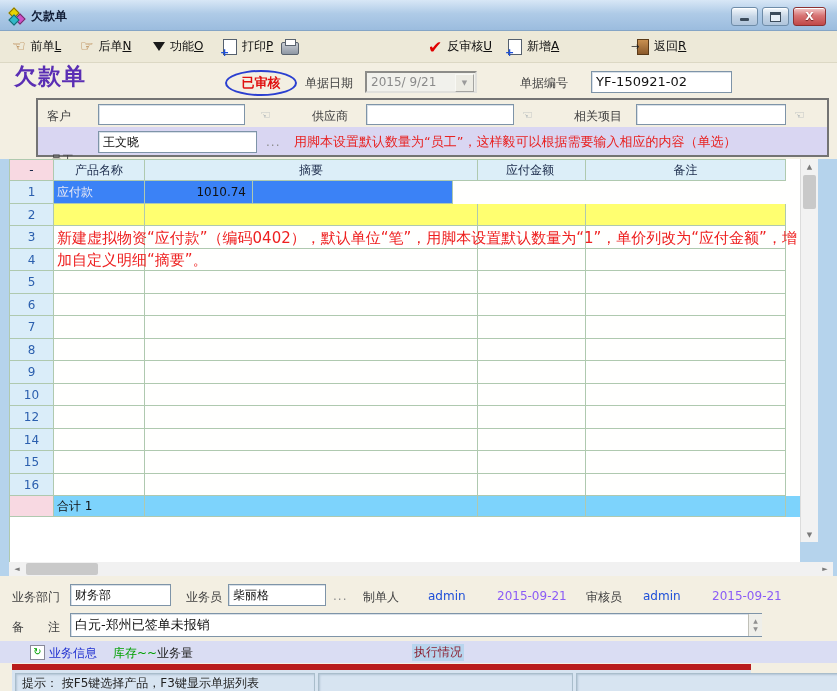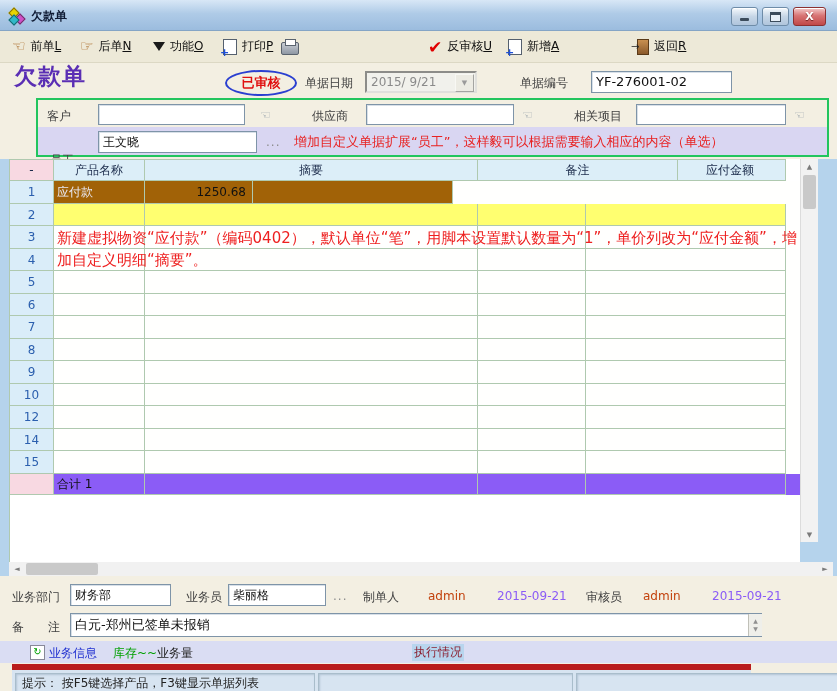--- a/index.html
+++ b/index.html
@@ -43,54 +43,54 @@
     color:#E01010;font-weight:bold;font-size:13px;display:flex;align-items:center;justify-content:center}
   .flabel{position:absolute;color:#404040;white-space:nowrap}
   .date-combo{position:absolute;left:365px;top:71px;width:112px;height:22px;box-sizing:border-box;
     background:#F1F1EC;border:2px inset #E0E0DC;color:#8A8A8A;line-height:18px;padding-left:4px}
   .date-drop{position:absolute;right:1px;top:1px;width:17px;height:16px;background:#ECEBE3;border:1px outset #F8F8F4;
     display:flex;align-items:center;justify-content:center;color:#9A9A9A;font-size:7px}
   .txt{position:absolute;box-sizing:border-box;background:#fff;border:1px solid #7E94A8;
     box-shadow:inset 1px 1px 0 #D8E0E8;padding:2px 4px;font-family:"DejaVu Sans",sans-serif;font-size:12px;color:#111}
   .no-input{left:591px;top:71px;width:141px;height:22px;font-size:13px}
   
-  .redpanel{position:absolute;left:36px;top:98px;width:793px;height:59px;border:2px solid #22c55e;box-sizing:border-box}
+  .redpanel{position:absolute;left:36px;top:98px;width:793px;height:59px;border:2px solid #737373;box-sizing:border-box}
   .rp-row2{position:absolute;left:0;right:0;top:27px;bottom:0;background:#D9D6F2}
   .pick{color:#9AA4AC;font-size:12px}
   .dots{color:#8C8C8C;letter-spacing:1px}
   .rp-note{position:absolute;left:256px;top:33px;color:#E82222;font-size:13px;white-space:nowrap}
   
   .gridwrap{position:absolute;left:0;top:159px;width:837px;height:417px;background:#B5D3EC}
   .gridinner{position:absolute;left:9px;top:0;width:791px;height:417px;background:#fff;border-left:1px solid #AFC9AF;box-sizing:border-box}
   .gcell{box-sizing:border-box;border-right:1px solid #AFC9AF;border-bottom:1px solid #AFC9AF;
     overflow:hidden;white-space:nowrap;padding:0 3px}
   .num{width:44px;text-align:center;padding:0}
   .c-prod{width:91px}.c-sum{width:333px}.c-amt{width:108px;text-align:right;padding-right:6px}.c-note{width:200px}
   .ghead{display:flex;height:22px}
   .ghead .gcell{background:#DCEEF8;color:#1A2A4A;text-align:center;line-height:21px;border-top:1px solid #AFC9AF}
   .ghead .num{background:#F8D9E2}
   .grow{display:flex;height:22.5px;background:#FFFFFE}
   .grow .gcell{line-height:22px}
   .grow .num{background:#DAEDF9;color:#2B5FAE}
-  .grow.lav .gcell:not(.num){background:#a16207}
+  .grow.lav .gcell:not(.num){background:#3b82f6}
   .grow.lav .c-prod{color:#E9E9F4}
   .grow.yel .gcell:not(.num){background:#FFFF70}
-  .total{display:flex;height:21px;background:#8b5cf6}
+  .total{display:flex;height:21px;background:#7dd3fc}
   .total .gcell{line-height:20px}
   .total .num{background:#F8D9E2}
   .anno{position:absolute;left:47px;color:#EE2020;font-size:15px;white-space:nowrap;line-height:22px;pointer-events:none}
   .a1{top:68px}.a2{top:90px}
   .vsb{position:absolute;left:800px;top:0;width:17px;height:383px;background:#F2F2F2;border-left:1px solid #DCDCDC}
   .vsb .arr{position:absolute;left:0;width:17px;height:15px;display:flex;align-items:center;justify-content:center;color:#7A7A7A;font-size:7px}
   .vsb .thumb{position:absolute;left:2px;top:16px;width:13px;height:34px;background:#C9C9C9;border-radius:2px}
   .hsb{position:absolute;left:9px;top:403px;width:824px;height:14px;background:#F1F1F1}
   .hsb .arr{position:absolute;top:0;width:16px;height:14px;display:flex;align-items:center;justify-content:center;color:#7A7A7A;font-size:7px}
   .hsb .thumb{position:absolute;left:17px;top:1px;width:72px;height:12px;background:#C9C9C9;border-radius:2px}
   
-  .red-val{color:#c2410c}
+  .red-val{color:#1d4ed8}
   .teal-val{color:#8b5cf6}
   .spinner{position:absolute;display:flex;flex-direction:column;align-items:center;justify-content:center;
     width:13px;height:22px;background:#EFEFEA;border-left:1px solid #C0C0B8;color:#909090;font-size:6px;line-height:8px}
   .infobar{position:absolute;left:0;top:641px;width:837px;height:22px;background:#DADDF3}
   .refresh-ic{position:absolute;left:30px;top:4px;width:13px;height:13px;background:#fff;border:1px solid #889;
     color:#00A000;font-size:10px;line-height:12px;text-align:center}
   .info-link{position:absolute;left:49px;top:4px;color:#1F2FD0}
   .stock-link{position:absolute;left:113px;top:4px;color:#00A000}
   .vol-label{position:absolute;left:157px;top:4px;color:#202020}
   .exec-label{position:absolute;left:412px;top:3px;color:#8B2030;background:#B8D5EE;padding:0 2px}
@@ -160,53 +160,53 @@
 </div>
 
 <div class="h-title">欠款单</div>
 <div class="stamp">已审核</div>
 <div class="flabel" style="left:305px;top:75px">单据日期</div>
 <div class="date-combo">
   <span>2015/ 9/21</span>
   <span class="date-drop">▼</span>
 </div>
 <div class="flabel" style="left:520px;top:75px">单据编号</div>
-<div class="txt no-input">YF-276001-02</div>
+<div class="txt no-input">YF-150921-02</div>
 
 <div class="redpanel">
   <div class="rp-row2"></div>
   <div class="flabel" style="left:9px;top:8px">客户</div>
   <div class="txt" style="left:60px;top:4px;width:147px;height:21px"></div>
   <div class="abs pick" style="left:222px;top:8px">☜</div>
   <div class="flabel" style="left:274px;top:8px">供应商</div>
   <div class="txt" style="left:328px;top:4px;width:148px;height:21px"></div>
   <div class="abs pick" style="left:484px;top:8px">☜</div>
   <div class="flabel" style="left:536px;top:8px">相关项目</div>
   <div class="txt" style="left:598px;top:4px;width:150px;height:21px"></div>
   <div class="abs pick" style="left:756px;top:8px">☜</div>
   <div class="flabel" style="left:12px;top:52px">员工</div>
   <div class="txt" style="left:60px;top:31px;width:159px;height:22px">王文晓</div>
   <div class="abs dots" style="left:228px;top:35px">...</div>
-  <div class="rp-note">增加自定义单据扩展“员工”，这样毅可以根据需要输入相应的内容（单选）</div>
+  <div class="rp-note">用脚本设置默认数量为“员工”，这样毅可以根据需要输入相应的内容（单选）</div>
 </div>
 
 <div class="gridwrap">
   <div class="gridinner">
     <div class="ghead">
       <div class="gcell num">-</div>
       <div class="gcell c-prod">产品名称</div>
       <div class="gcell c-sum">摘要</div>
+      <div class="gcell c-amt">应付金额</div>
       <div class="gcell c-note">备注</div>
-      <div class="gcell c-amt">应付金额</div>
     </div>
     <div>
         <div class="grow lav">
           <div class="gcell num">1</div>
           <div class="gcell c-prod">应付款</div>
-          <div class="gcell c-amt">1250.68</div>
+          <div class="gcell c-amt">1010.74</div>
           <div class="gcell c-note"></div>
         </div>
         <div class="grow yel">
           <div class="gcell num">2</div>
           <div class="gcell c-prod"></div>
           <div class="gcell c-sum"></div>
           <div class="gcell c-amt"></div>
           <div class="gcell c-note"></div>
         </div>
         <div class="grow">
@@ -274,20 +274,27 @@
         </div>
         <div class="grow">
           <div class="gcell num">14</div>
           <div class="gcell c-prod"></div>
           <div class="gcell c-sum"></div>
           <div class="gcell c-amt"></div>
           <div class="gcell c-note"></div>
         </div>
         <div class="grow">
           <div class="gcell num">15</div>
+          <div class="gcell c-prod"></div>
+          <div class="gcell c-sum"></div>
+          <div class="gcell c-amt"></div>
+          <div class="gcell c-note"></div>
+        </div>
+        <div class="grow">
+          <div class="gcell num">16</div>
           <div class="gcell c-prod"></div>
           <div class="gcell c-sum"></div>
           <div class="gcell c-amt"></div>
           <div class="gcell c-note"></div>
         </div>
       </div>
     <div class="total">
       <div class="gcell num"></div>
       <div class="gcell c-prod">合计 1</div>
       <div class="gcell c-sum"></div>

